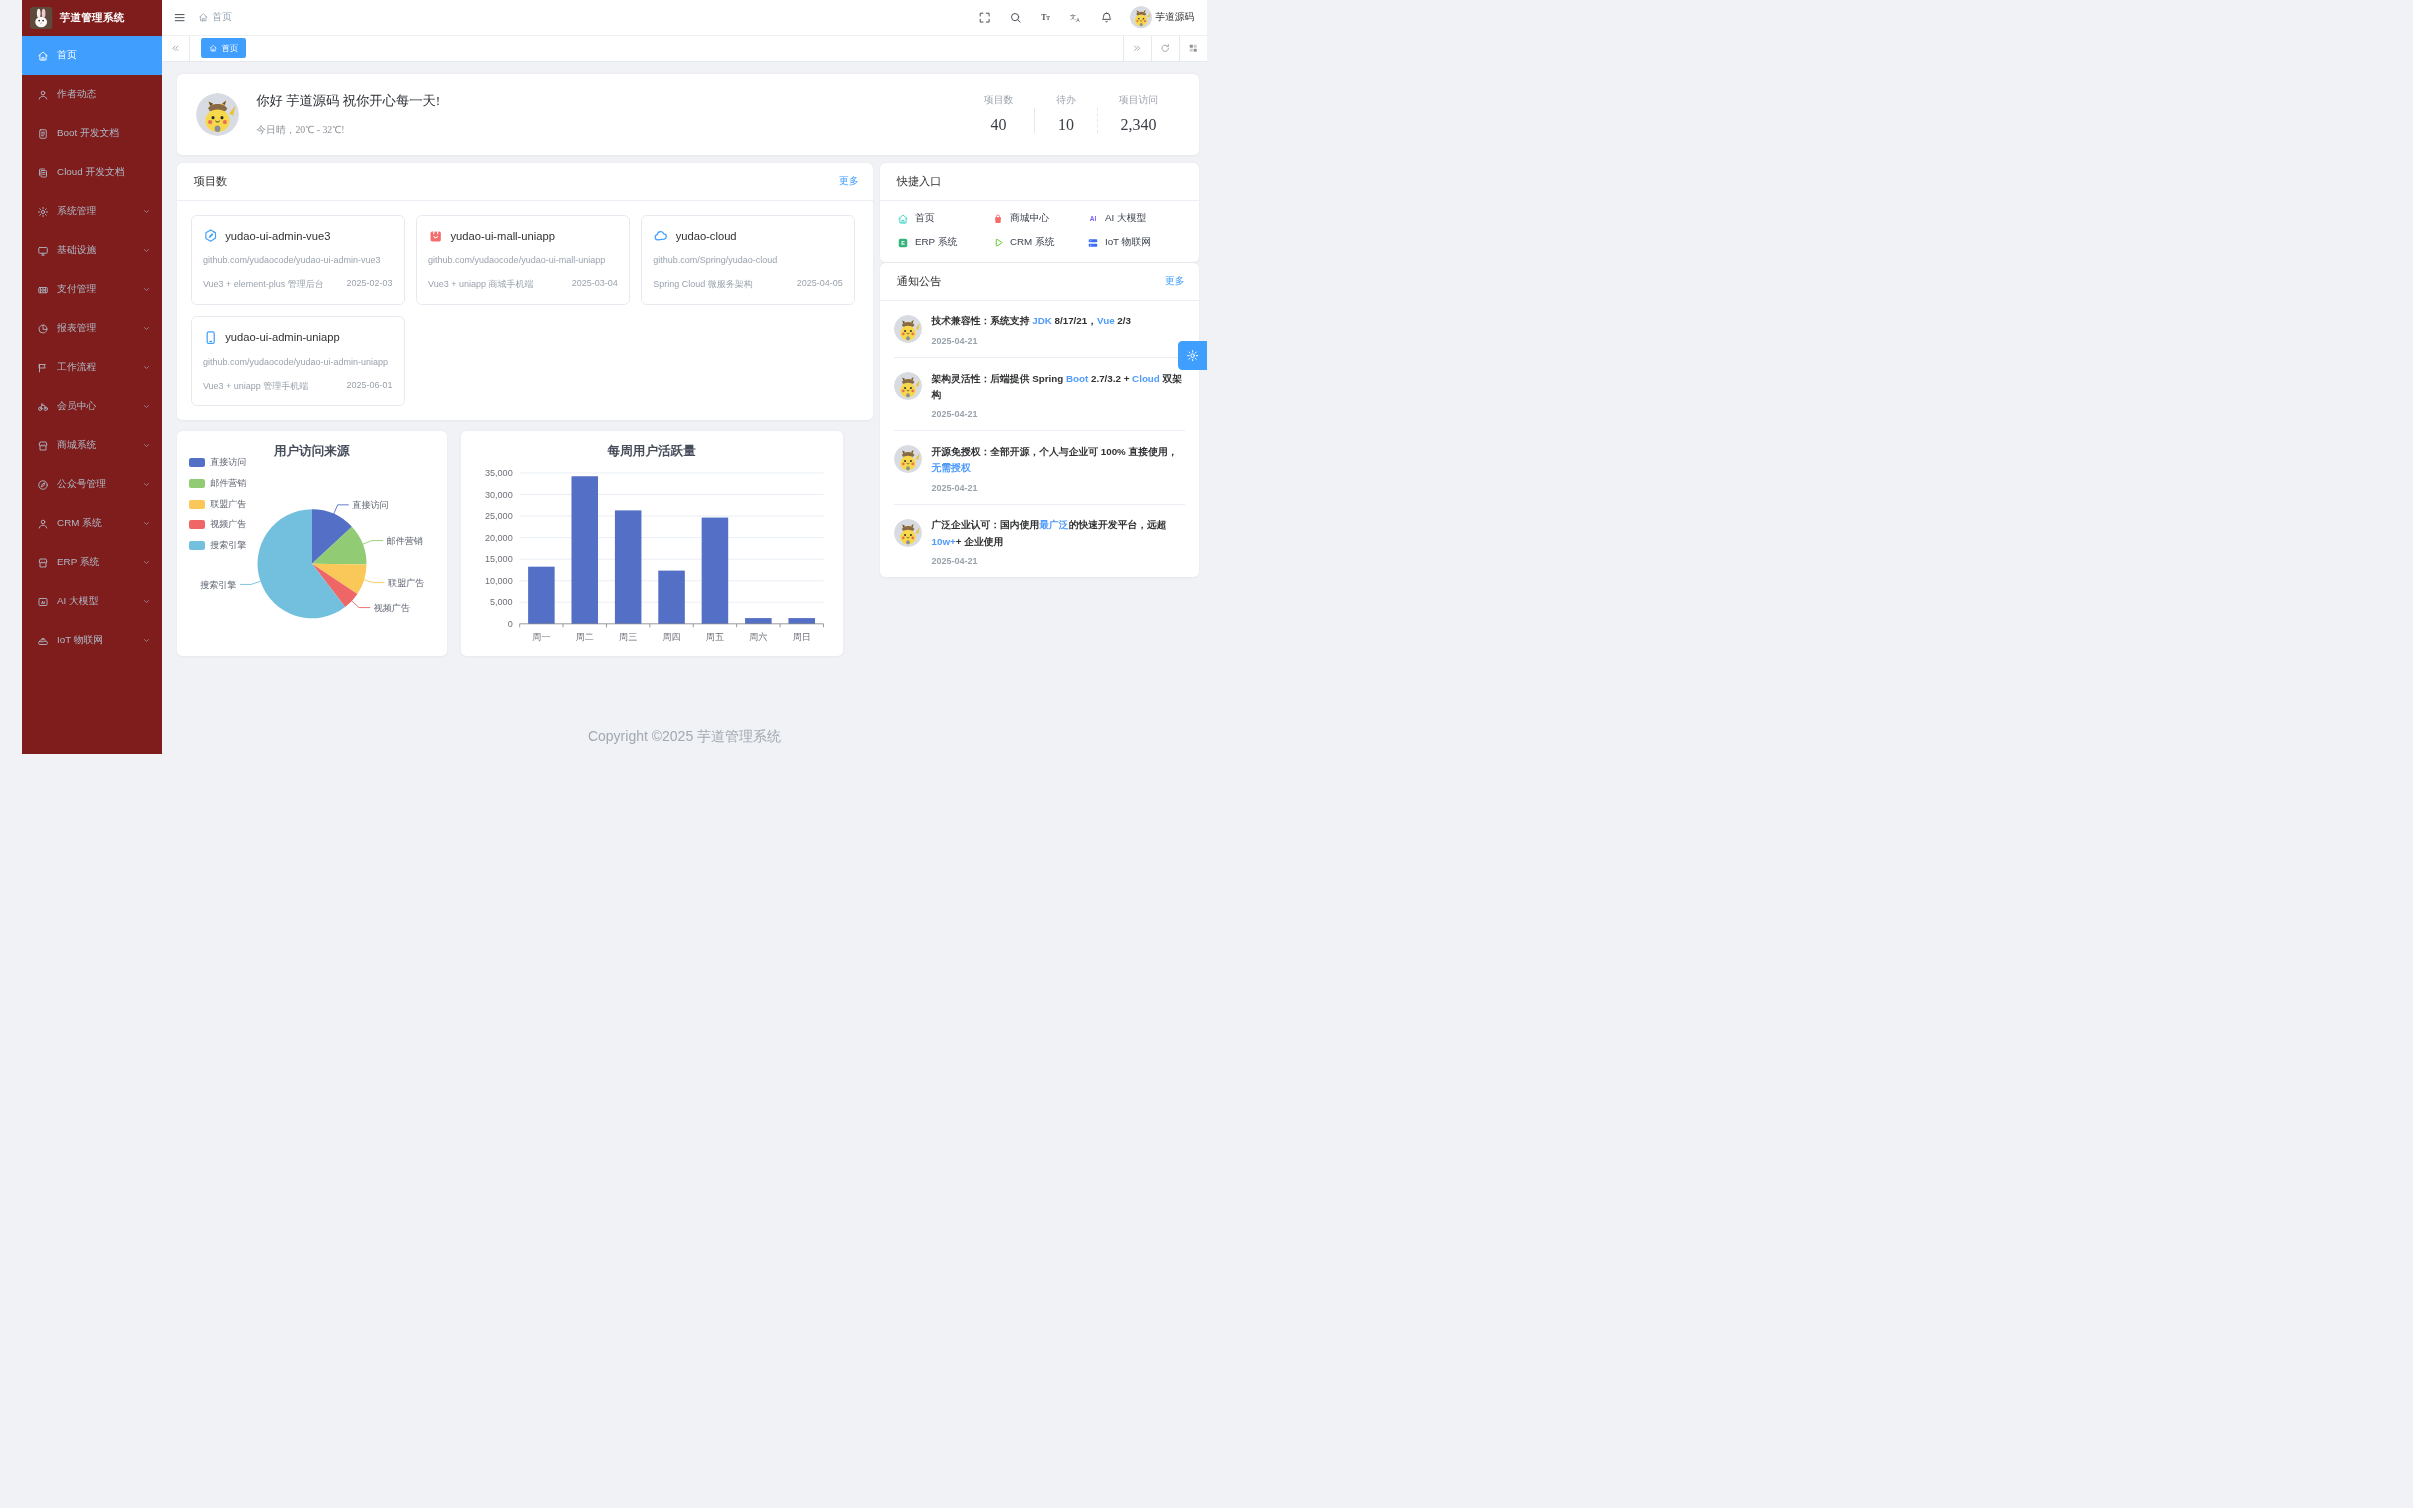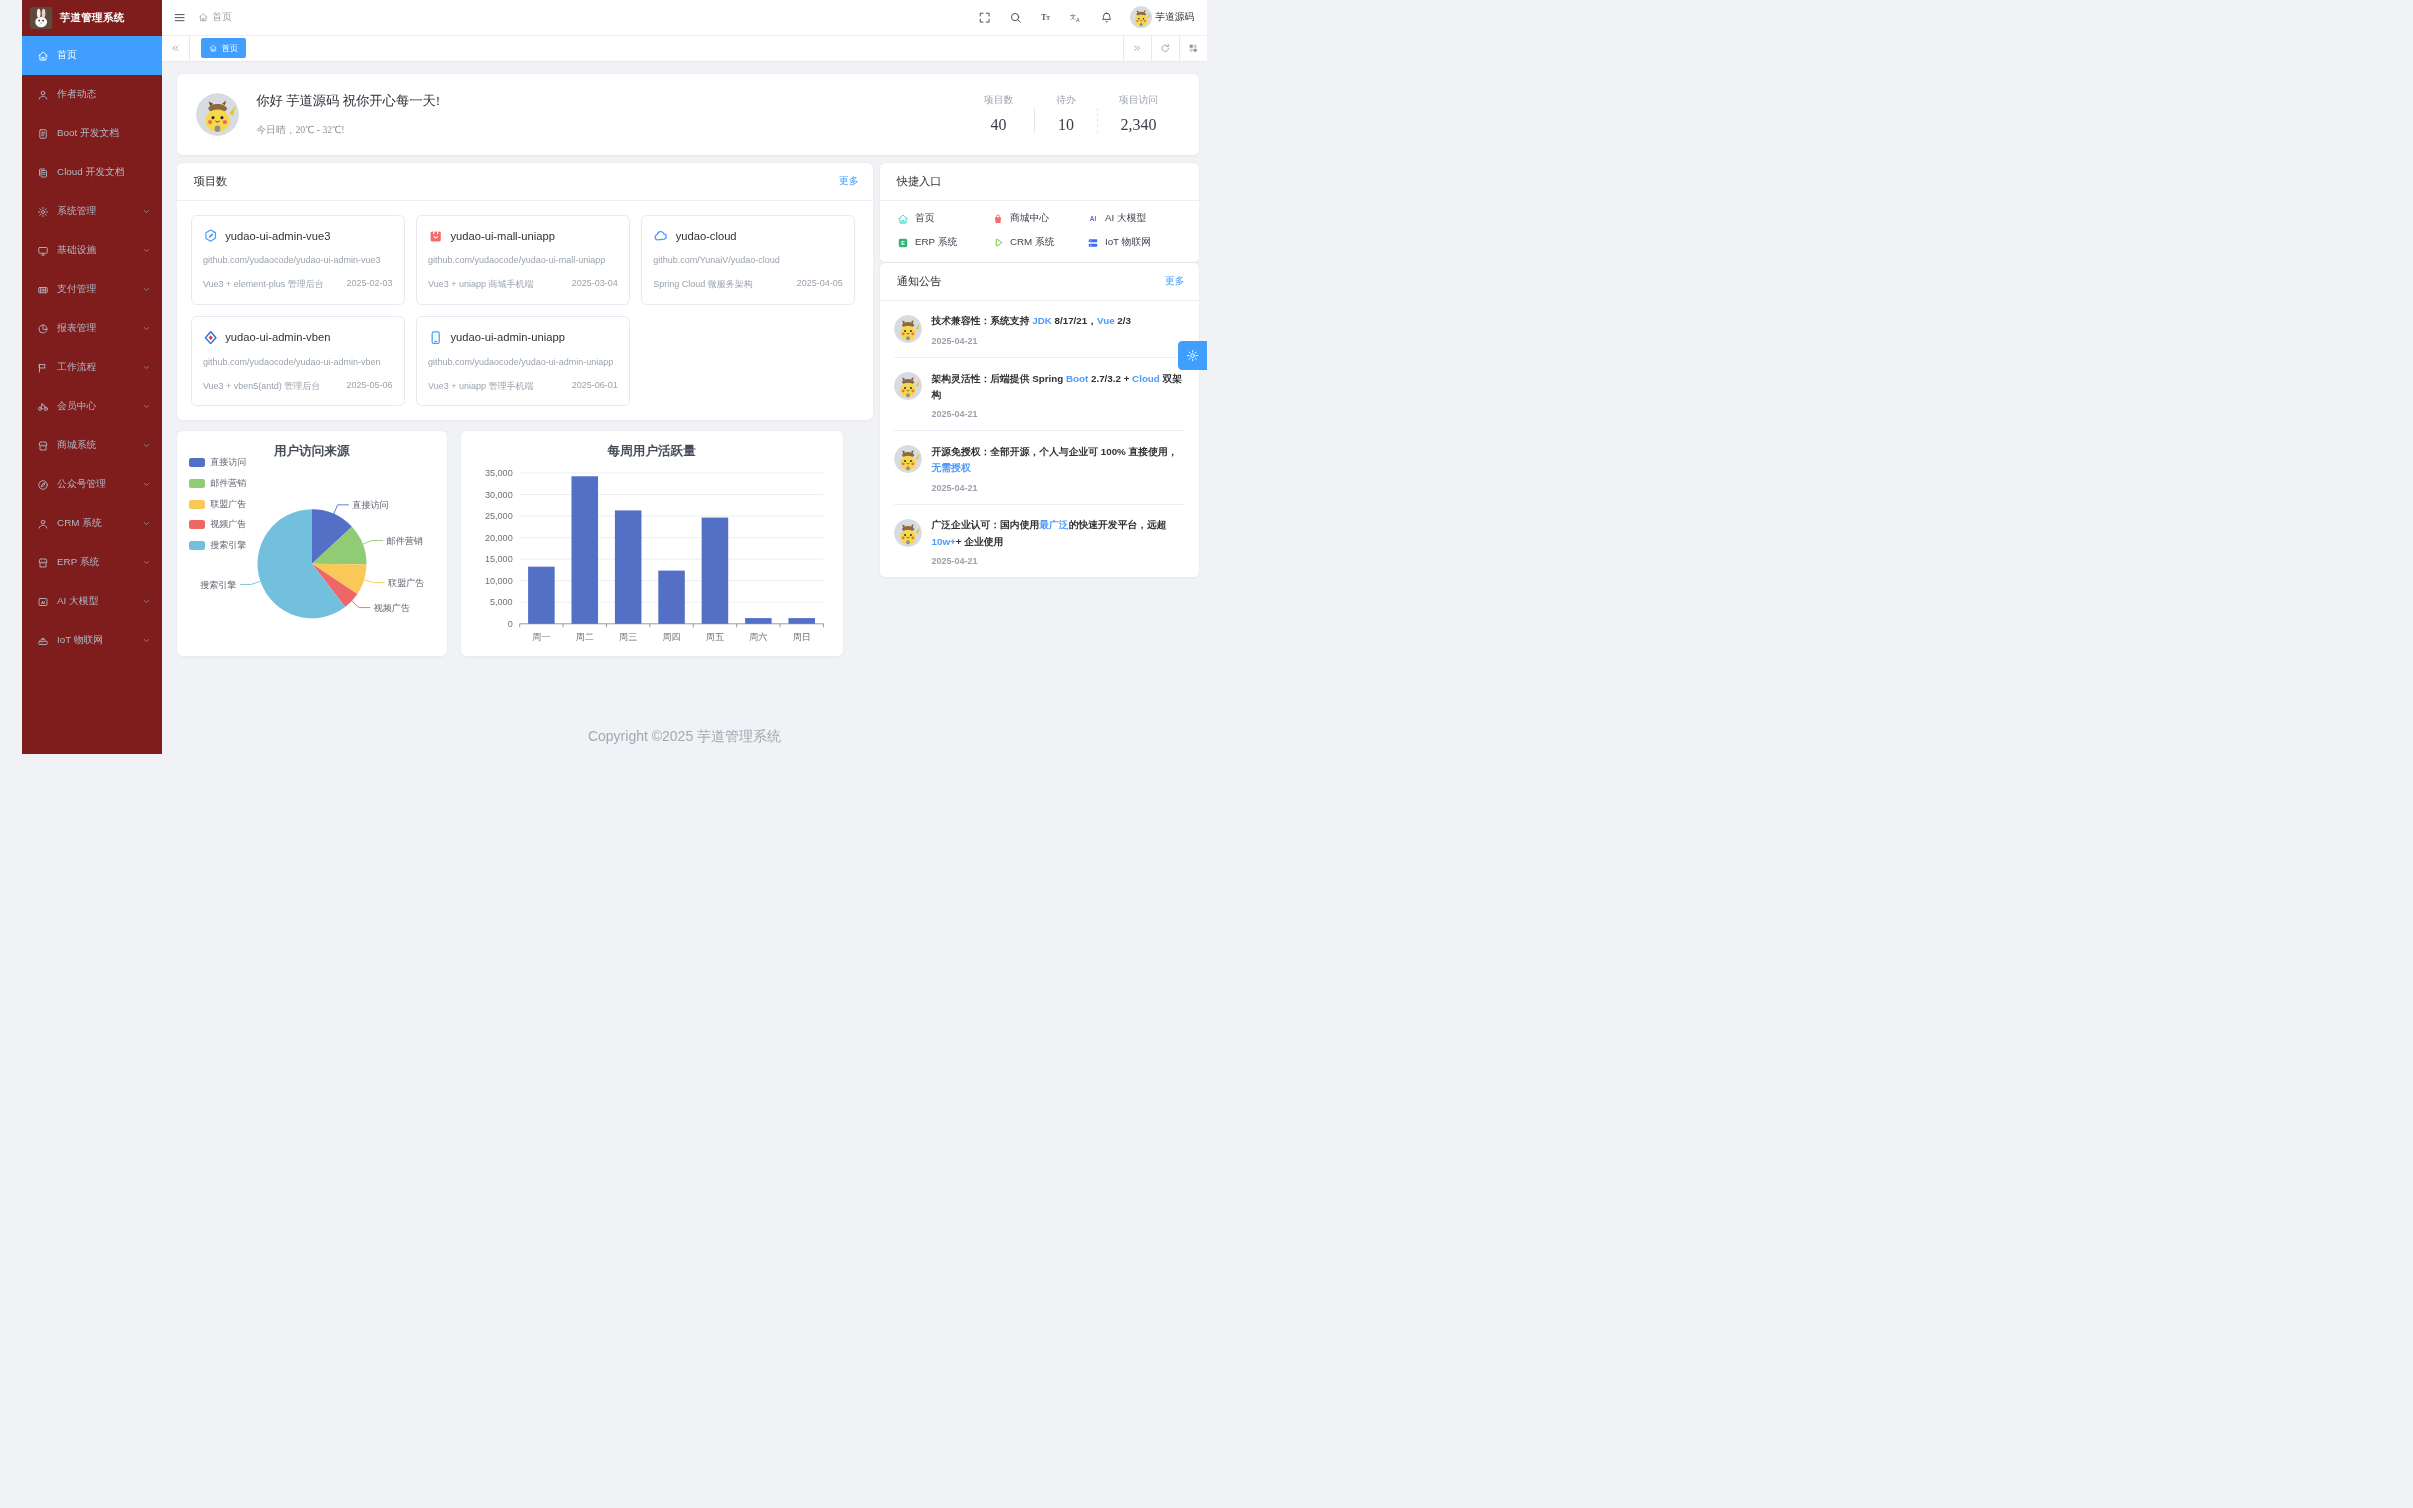--- a/index.html
+++ b/index.html
@@ -532,40 +532,24 @@
                 </div>
                 <div class="proj-card">
                   <div class="proj-title">
                     <span class="proj-icon">
                       <svg viewBox="0 0 24 24" width="100%" height="100%">
                         <path d="M7.3 18.5a4.2 4.2 0 0 1-.7-8.3A5.4 5.4 0 0 1 17 9.3a4 4 0 0 1 .5 7.9z" fill="none" stroke="#409eff" stroke-width="1.9" stroke-linejoin="round" stroke-linecap="round"></path>
                       </svg>
                     </span>
                     <span class="proj-name">yudao-cloud</span>
                   </div>
-                  <div class="proj-url">github.com/YunaiV/yudao-cloud</div>
+                  <div class="proj-url">github.com/Spring/yudao-cloud</div>
                   <div class="proj-foot">
                     <span>Spring Cloud 微服务架构</span>
                     <span>2025-04-05</span>
-                  </div>
-                </div>
-                <div class="proj-card">
-                  <div class="proj-title">
-                    <span class="proj-icon">
-                      <svg viewBox="0 0 24 24" width="100%" height="100%">
-                        <path d="M12 2.8 3.8 12l8.2 9.2L20.2 12z" fill="none" stroke="#2d6ae0" stroke-width="2.1" stroke-linejoin="round"></path>
-                        <path d="M12 8.3 8.7 12l3.3 3.7L15.3 12z" fill="#e23b3b"></path>
-                      </svg>
-                    </span>
-                    <span class="proj-name">yudao-ui-admin-vben</span>
-                  </div>
-                  <div class="proj-url">github.com/yudaocode/yudao-ui-admin-vben</div>
-                  <div class="proj-foot">
-                    <span>Vue3 + vben5(antd) 管理后台</span>
-                    <span>2025-05-06</span>
                   </div>
                 </div>
                 <div class="proj-card">
                   <div class="proj-title">
                     <span class="proj-icon">
                       <svg viewBox="0 0 24 24" width="100%" height="100%">
                         <rect x="6.5" y="3" width="11" height="18" rx="2.3" fill="none" stroke="#409eff" stroke-width="1.9"></rect>
                         <path d="M10.5 17.6h3" stroke="#409eff" stroke-width="1.9" stroke-linecap="round"></path>
                       </svg>
                     </span>

